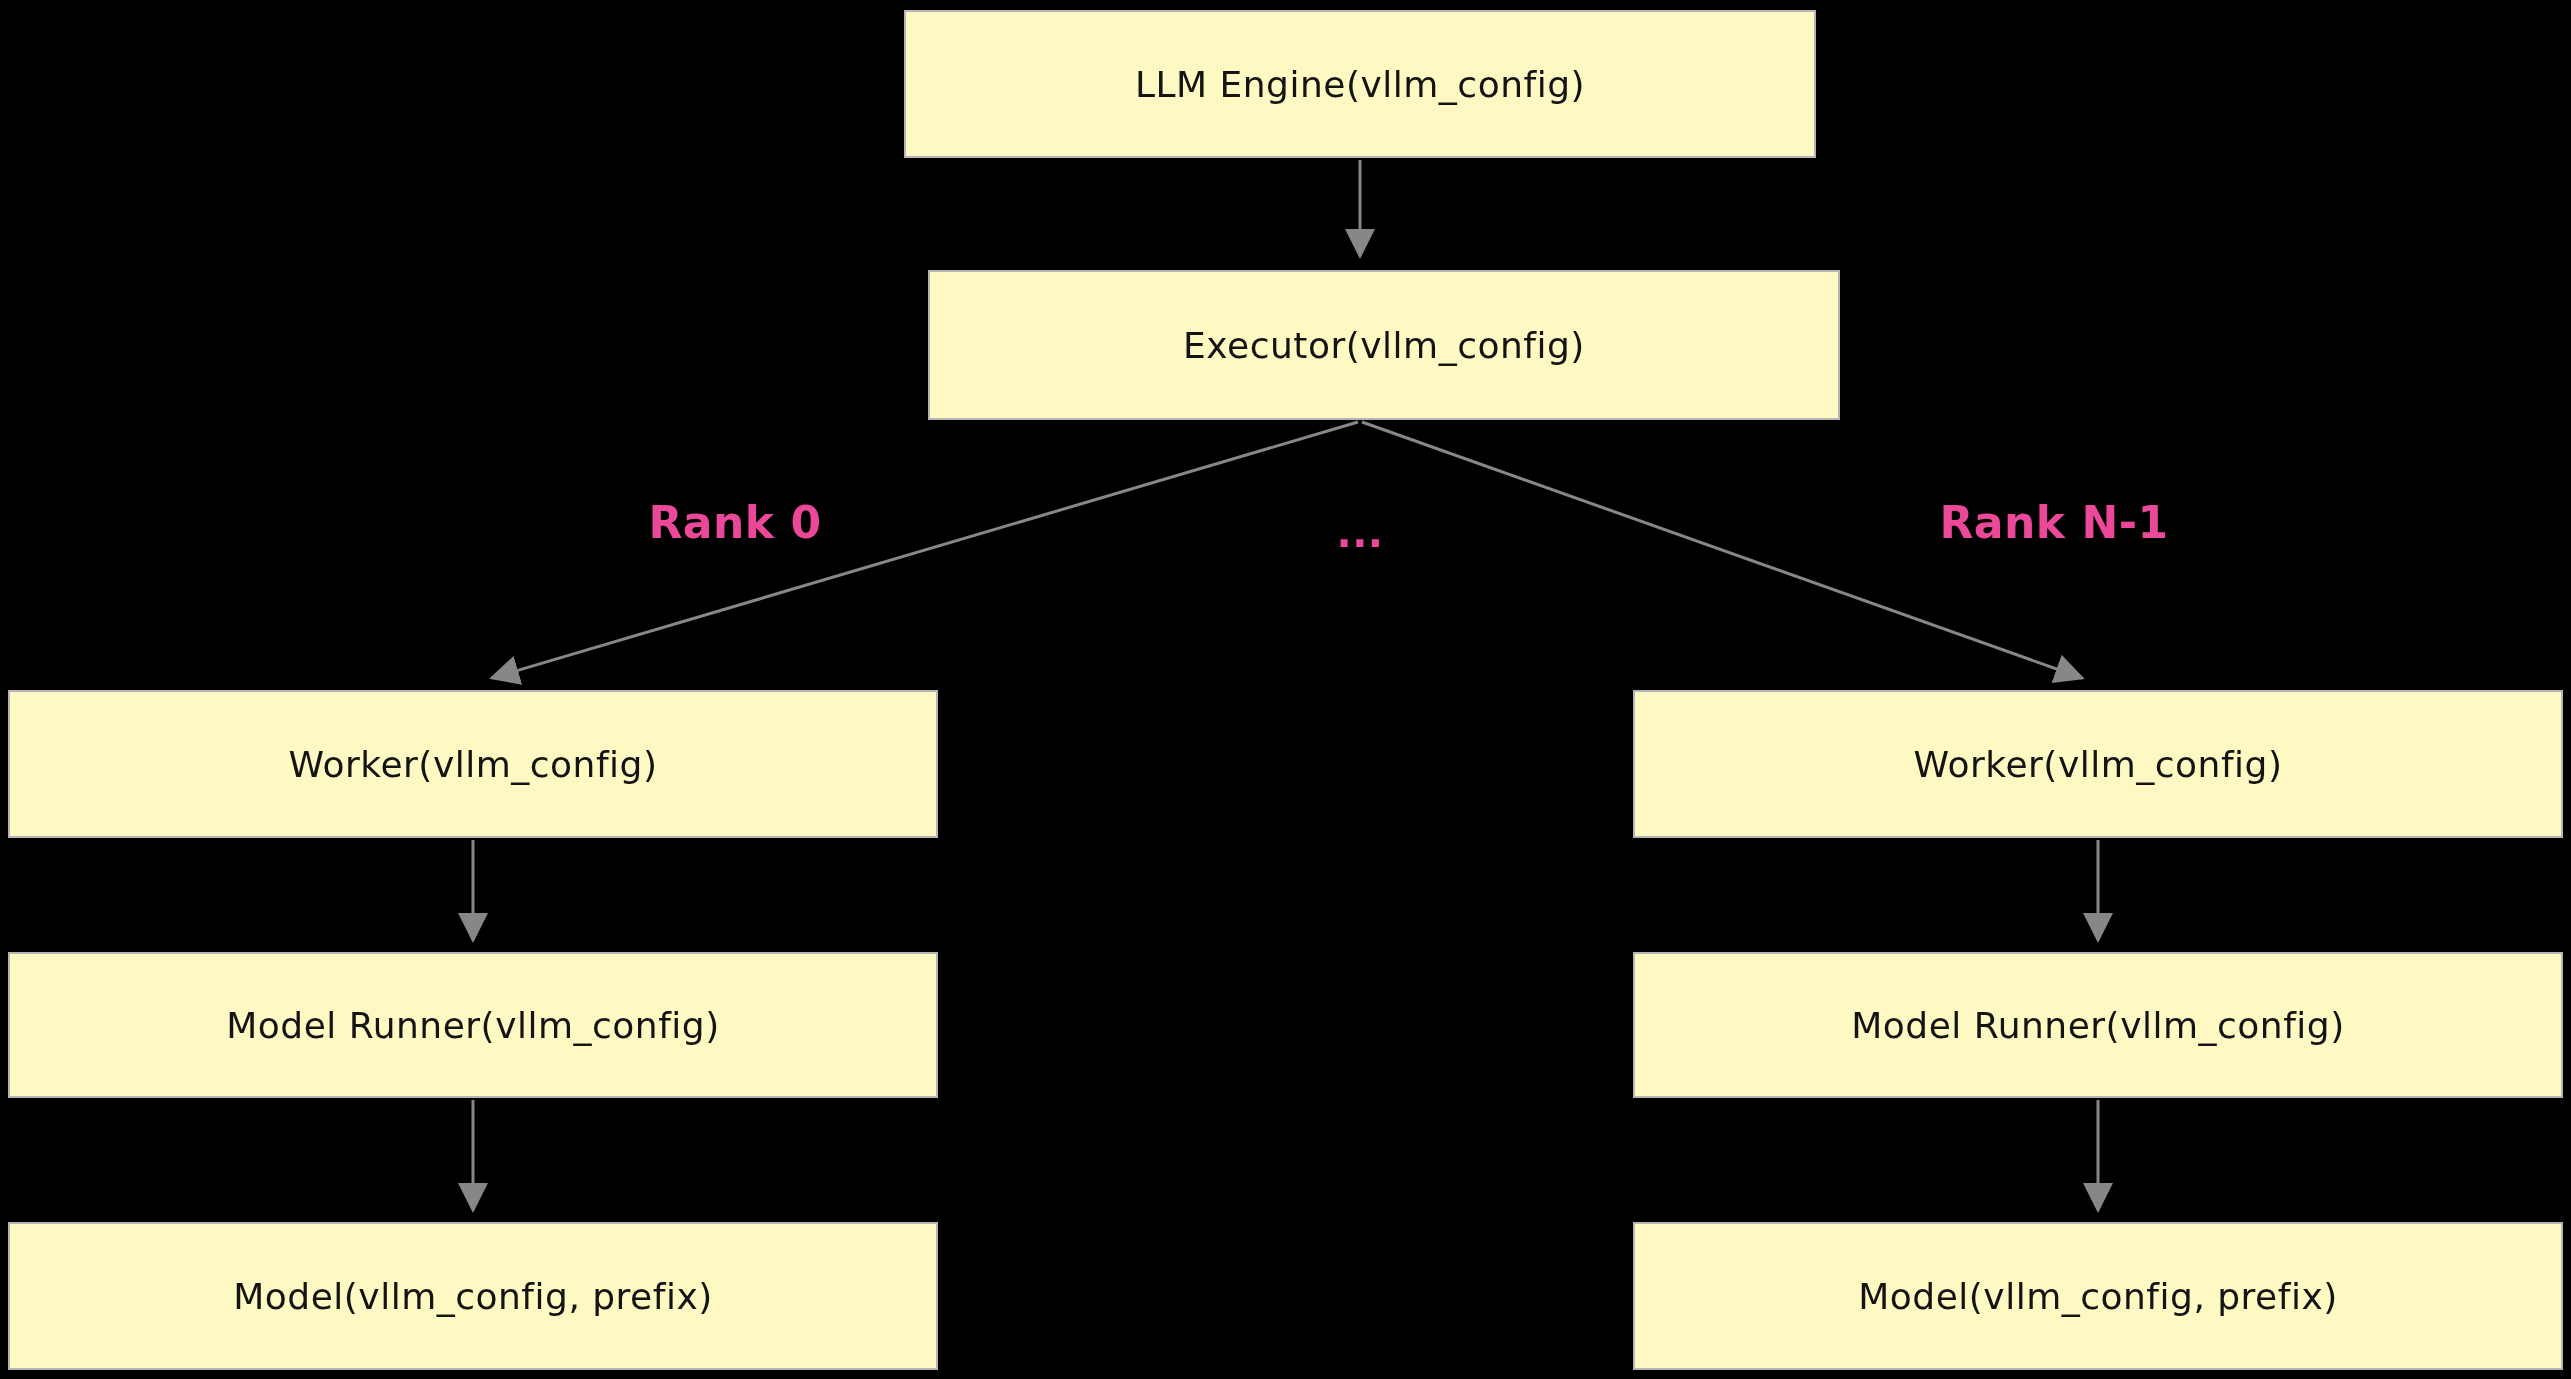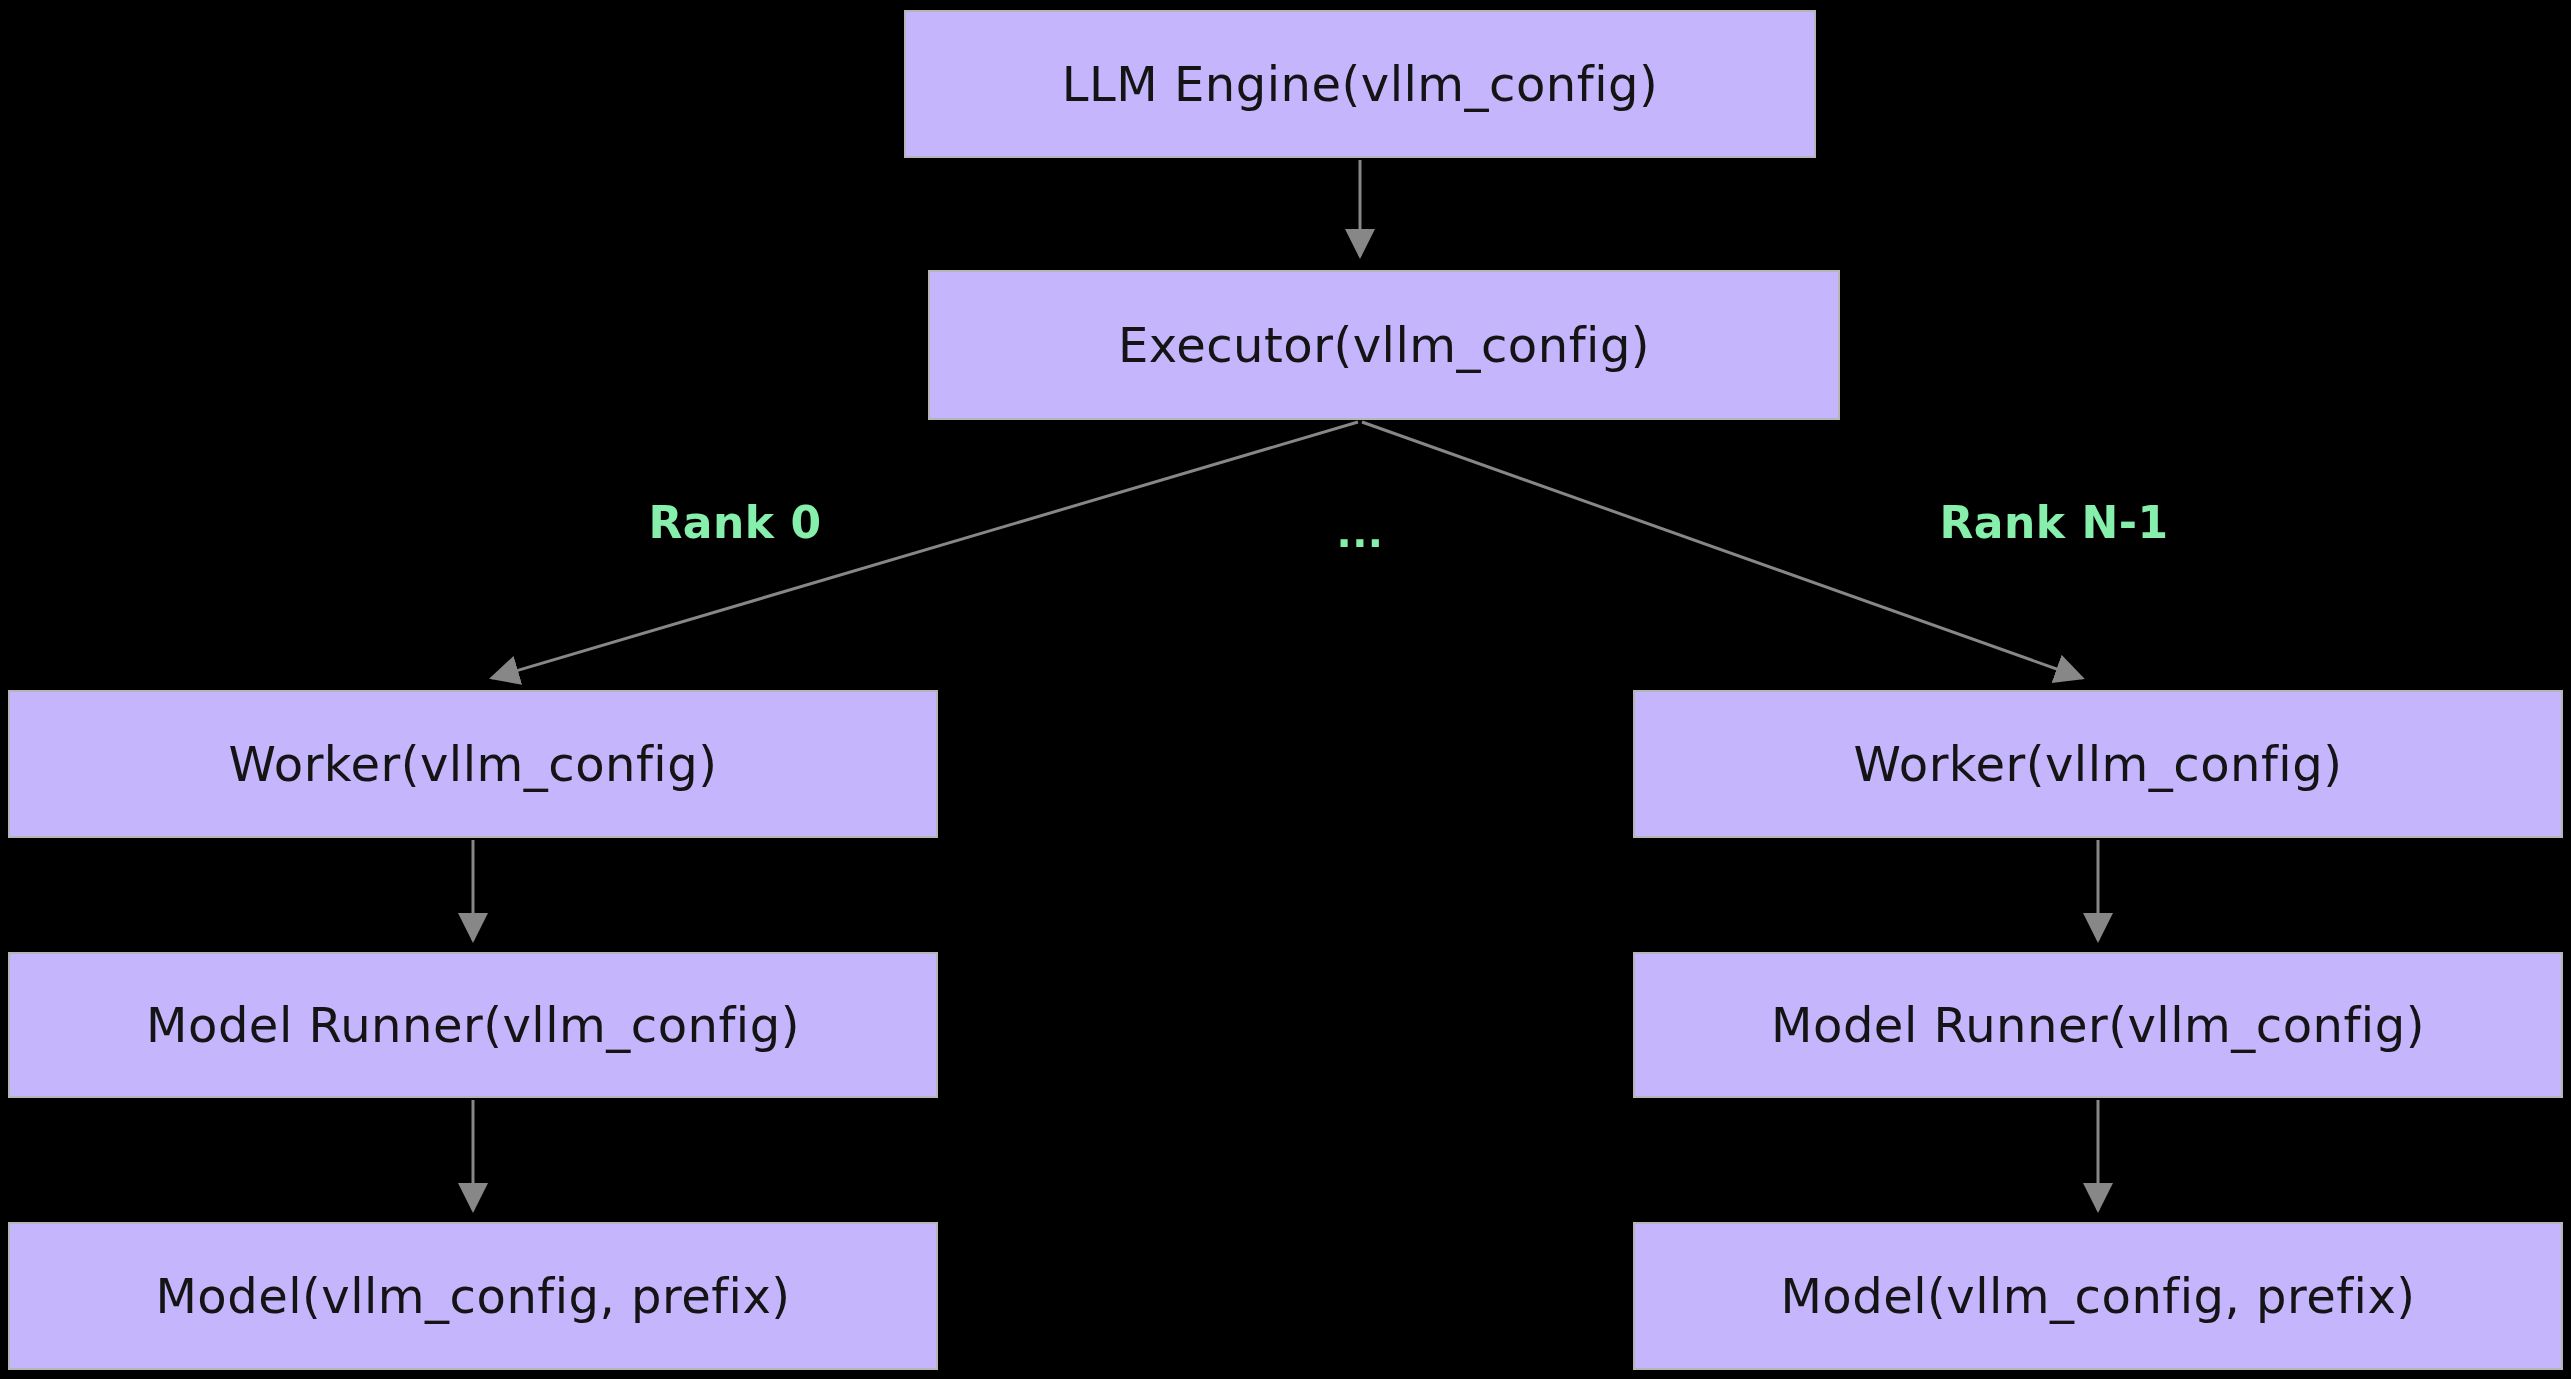--- a/index.html
+++ b/index.html
@@ -18,44 +18,44 @@
   .edges-svg {
     position: absolute;
     left: 0;
     top: 0;
     width: 2571px;
     height: 1379px;
     pointer-events: none;
   }
   .node {
     position: absolute;
-    background: #c4b5fd;
+    background: #fef9c3;
     border: 2px solid #b5b5b5;
     box-sizing: border-box;
     display: flex;
     align-items: center;
     justify-content: center;
     color: #141414;
-    font-size: 48px;
+    font-size: 36px;
     font-weight: 500;
     letter-spacing: 0.5px;
     white-space: nowrap;
   }
   .node-llm-engine   { left: 904px;  top: 10px;   width: 912px; height: 148px; }
   .node-executor     { left: 904px;  top: 270px;  width: 912px; height: 150px; margin-left: 24px; }
   .node-worker-l     { left: 8px;    top: 690px;  width: 930px; height: 148px; }
   .node-worker-r     { left: 1633px; top: 690px;  width: 930px; height: 148px; }
   .node-runner-l     { left: 8px;    top: 952px;  width: 930px; height: 146px; }
   .node-runner-r     { left: 1633px; top: 952px;  width: 930px; height: 146px; }
   .node-model-l      { left: 8px;    top: 1222px; width: 930px; height: 148px; }
   .node-model-r      { left: 1633px; top: 1222px; width: 930px; height: 148px; }
   .edge-label {
     position: absolute;
     transform: translate(-50%, -50%);
-    color: #86efac;
+    color: #ec4899;
     font-size: 44px;
     font-weight: 600;
     letter-spacing: 0.5px;
     white-space: nowrap;
   }
   .edge-label-rank0   { left: 735px;  top: 522px; }
   .edge-label-dots    { left: 1360px; top: 533px; font-size: 40px; font-weight: 700; }
   .edge-label-rankn   { left: 2010px; top: 522px; margin-left: 44px; }
 </style>
 </head>

